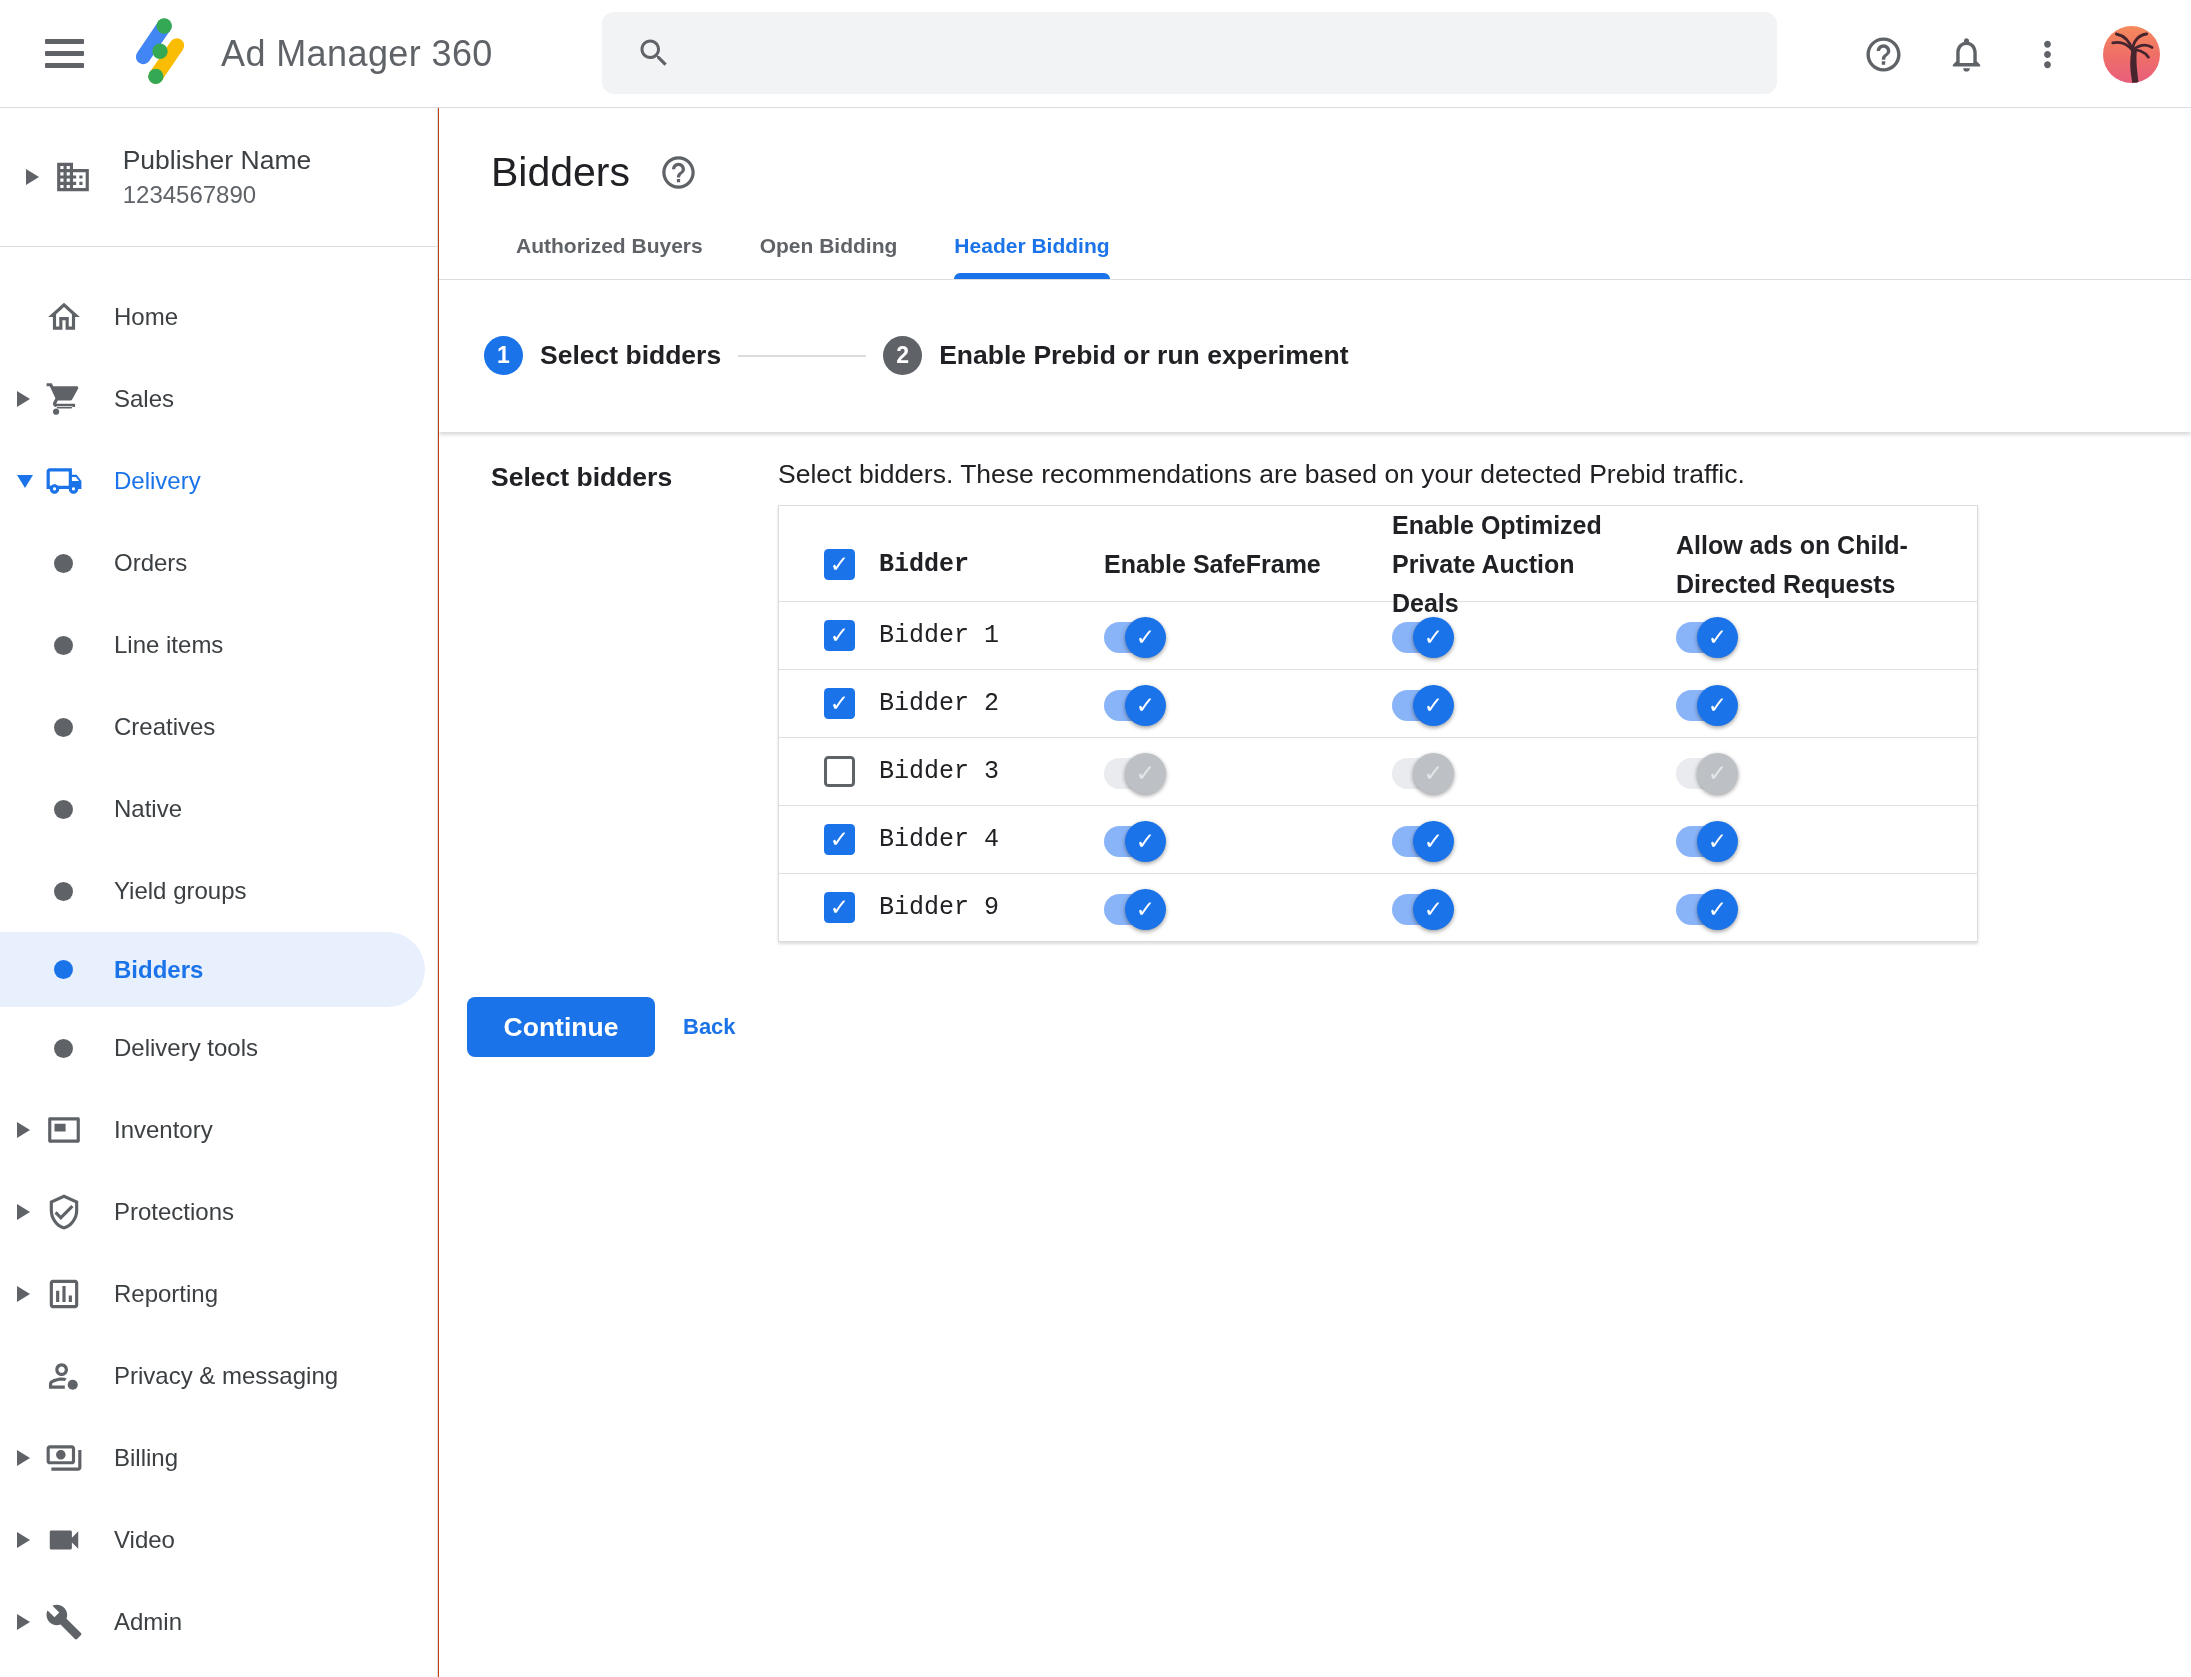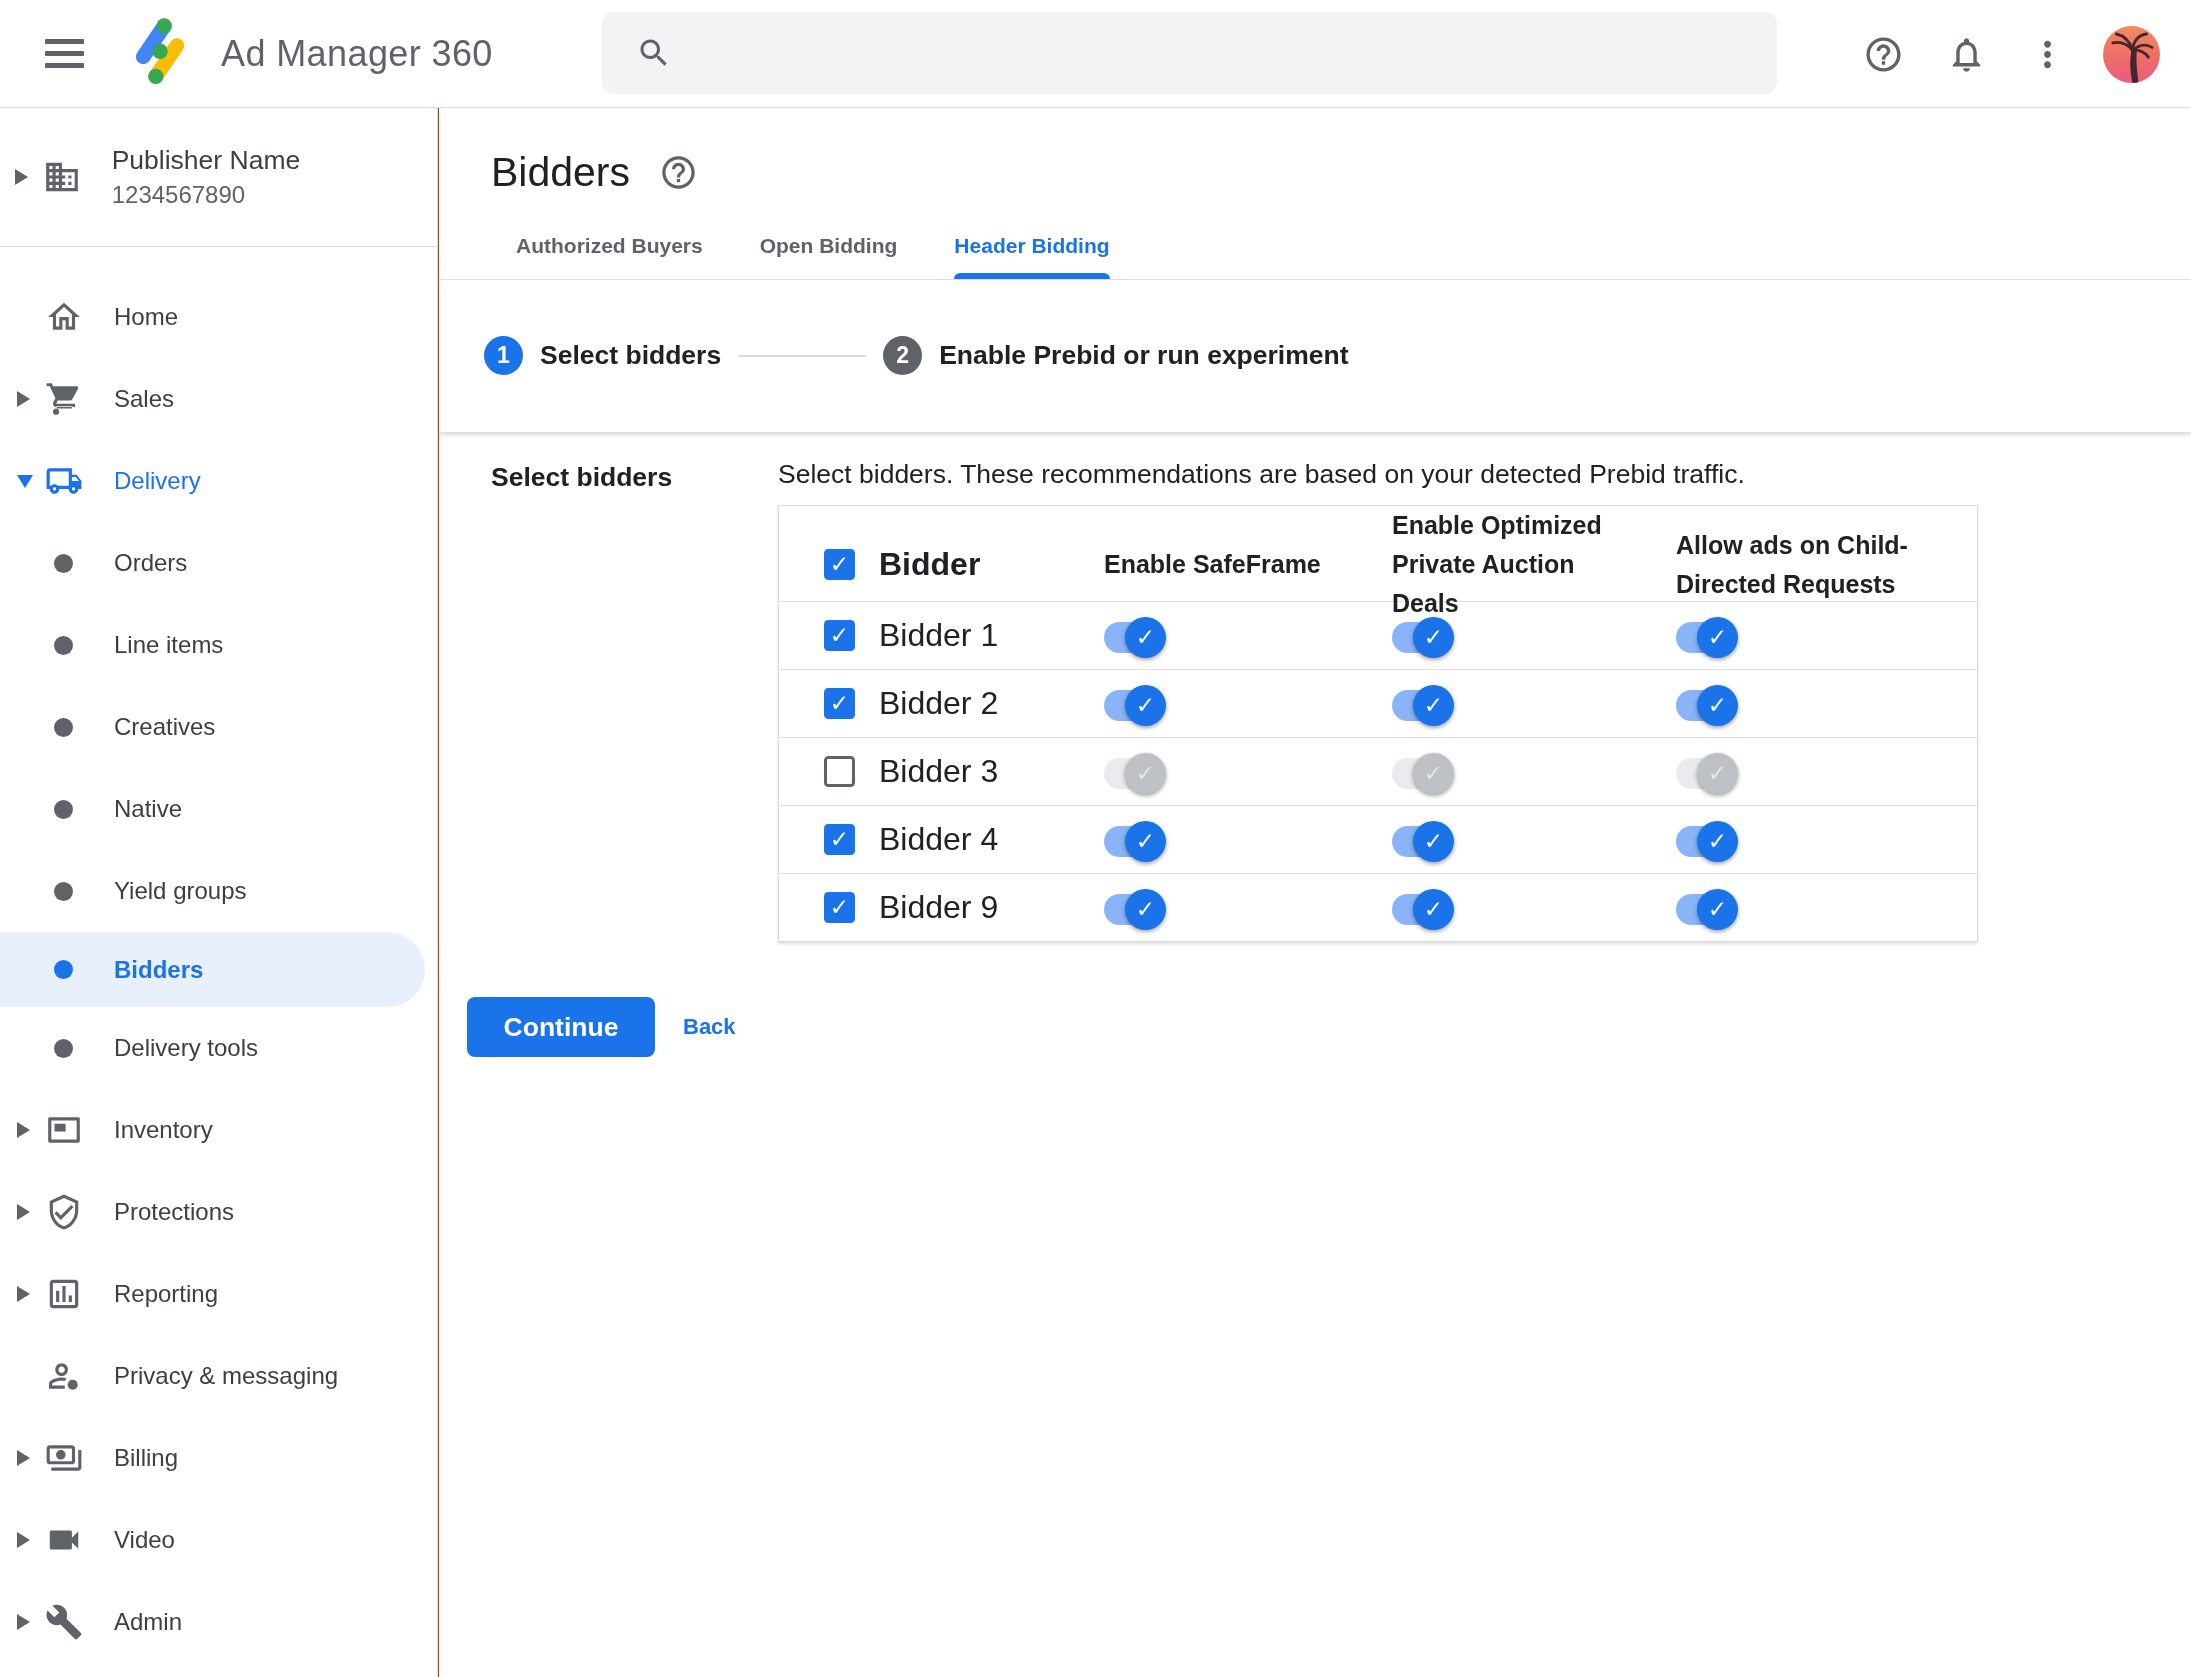--- a/index.html
+++ b/index.html
@@ -27,21 +27,21 @@
   .ti-dots { left:2025px; }
   .avatar { position:absolute; left:2103px; top:26px; width:57px; height:57px; border-radius:50%;
             overflow:hidden; background:linear-gradient(180deg,#f58a5c 0%,#ef6d68 55%,#e75e7d 100%);
             cursor:pointer; }
   .avatar svg { width:57px; height:57px; }
 
   
   .sidebar { position:absolute; left:0; top:108px; width:438px; height:1570px; background:#fff;
              border-right:0.9px solid #dadce0; overflow:hidden; z-index:5; }
   .publisher { height:139px; border-bottom:0.9px solid #dadce0; display:flex; align-items:center;
-               padding-left:8px; cursor:pointer; }
+               padding-left:19px; cursor:pointer; }
   .arrow-box { width:33px; flex:none; display:flex; align-items:center; padding-left:6.8px; }
   .tri-right { width:0; height:0; border-left:13px solid #5f6368; border-top:8.6px solid transparent;
                border-bottom:8.6px solid transparent; }
   .tri-down { width:0; height:0; border-top:13px solid #1a73e8; border-left:8.6px solid transparent;
               border-right:8.6px solid transparent; }
   .icon-box { width:38px; height:38px; flex:none; margin-left:1.7px; display:flex; align-items:center;
               justify-content:center; }
   .icon-box svg { width:38px; height:38px; fill:#5f6368; }
   .pub-text { margin-left:31px; }
   .pub-name { font-size:26.5px; color:#3c4043; }
@@ -84,21 +84,21 @@
   .content-row { display:flex; padding-left:52px; }
   .section-label { width:287px; flex:none; font-size:26.5px; font-weight:bold; color:#202124; padding-top:3.4px; }
   .content-main { flex:none; }
   .description { font-size:26.5px; color:#202124; }
   .bid-table { margin-top:15.4px; width:1200px; border:0.9px solid #dadce0; background:#fff;
                box-shadow:0 1.7px 2.6px rgba(60,64,67,0.18); }
   .trow { display:grid; grid-template-columns:325px 288px 284px 1fr; align-items:center; height:68px;
           border-top:0.9px solid #e0e0e0; }
   .trow.thead { height:95px; border-top:none; }
   .cell-first { display:flex; align-items:center; padding-left:45px; }
-  .cell-name { margin-left:24px; font-size:32px; color:#202124; }
+  .cell-name { margin-left:24px; font-size:25px; color:#202124;font-family:Liberation Mono, monospace; }
   .thead .cell-name { font-weight:bold; }
   .col-head { font-size:25px; font-weight:bold; color:#202124; padding-right:48px; line-height:1.55; }
   .checkbox { width:31px; height:31px; border-radius:4.3px; flex:none; cursor:pointer;
               display:flex; align-items:center; justify-content:center; }
   .checkbox.checked { background:#1a73e8; color:#fff; font-size:23px; font-weight:bold; }
   .checkbox.unchecked { background:#fff; border:3.4px solid #5f6368; }
   .toggle { position:relative; width:55px; height:31px; border-radius:15.4px; background:#8ab4f8;
             cursor:pointer; margin-top:3.4px; }
   .toggle .thumb { position:absolute; right:-6.8px; top:-5.1px; width:41px; height:41px; border-radius:50%;
                    background:#1a73e8; box-shadow:0 1.7px 4.3px rgba(0,0,0,0.38); color:#fff; font-size:23px;

